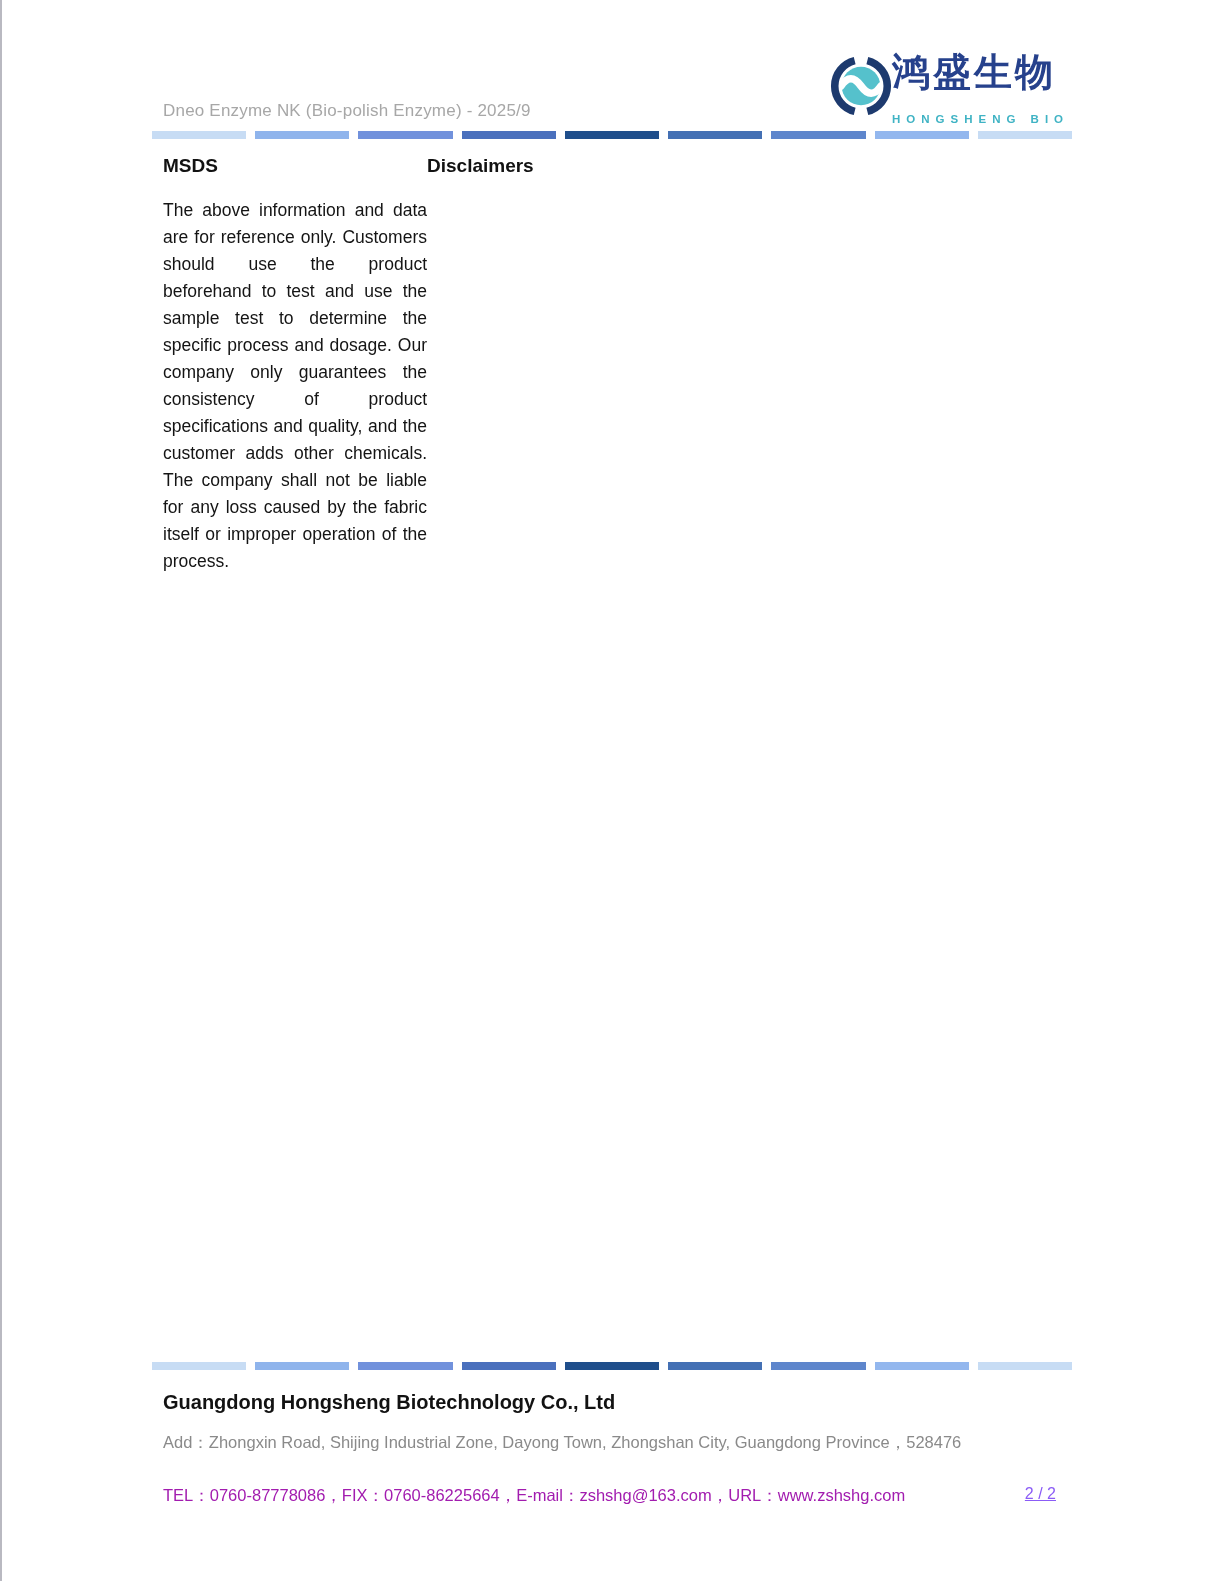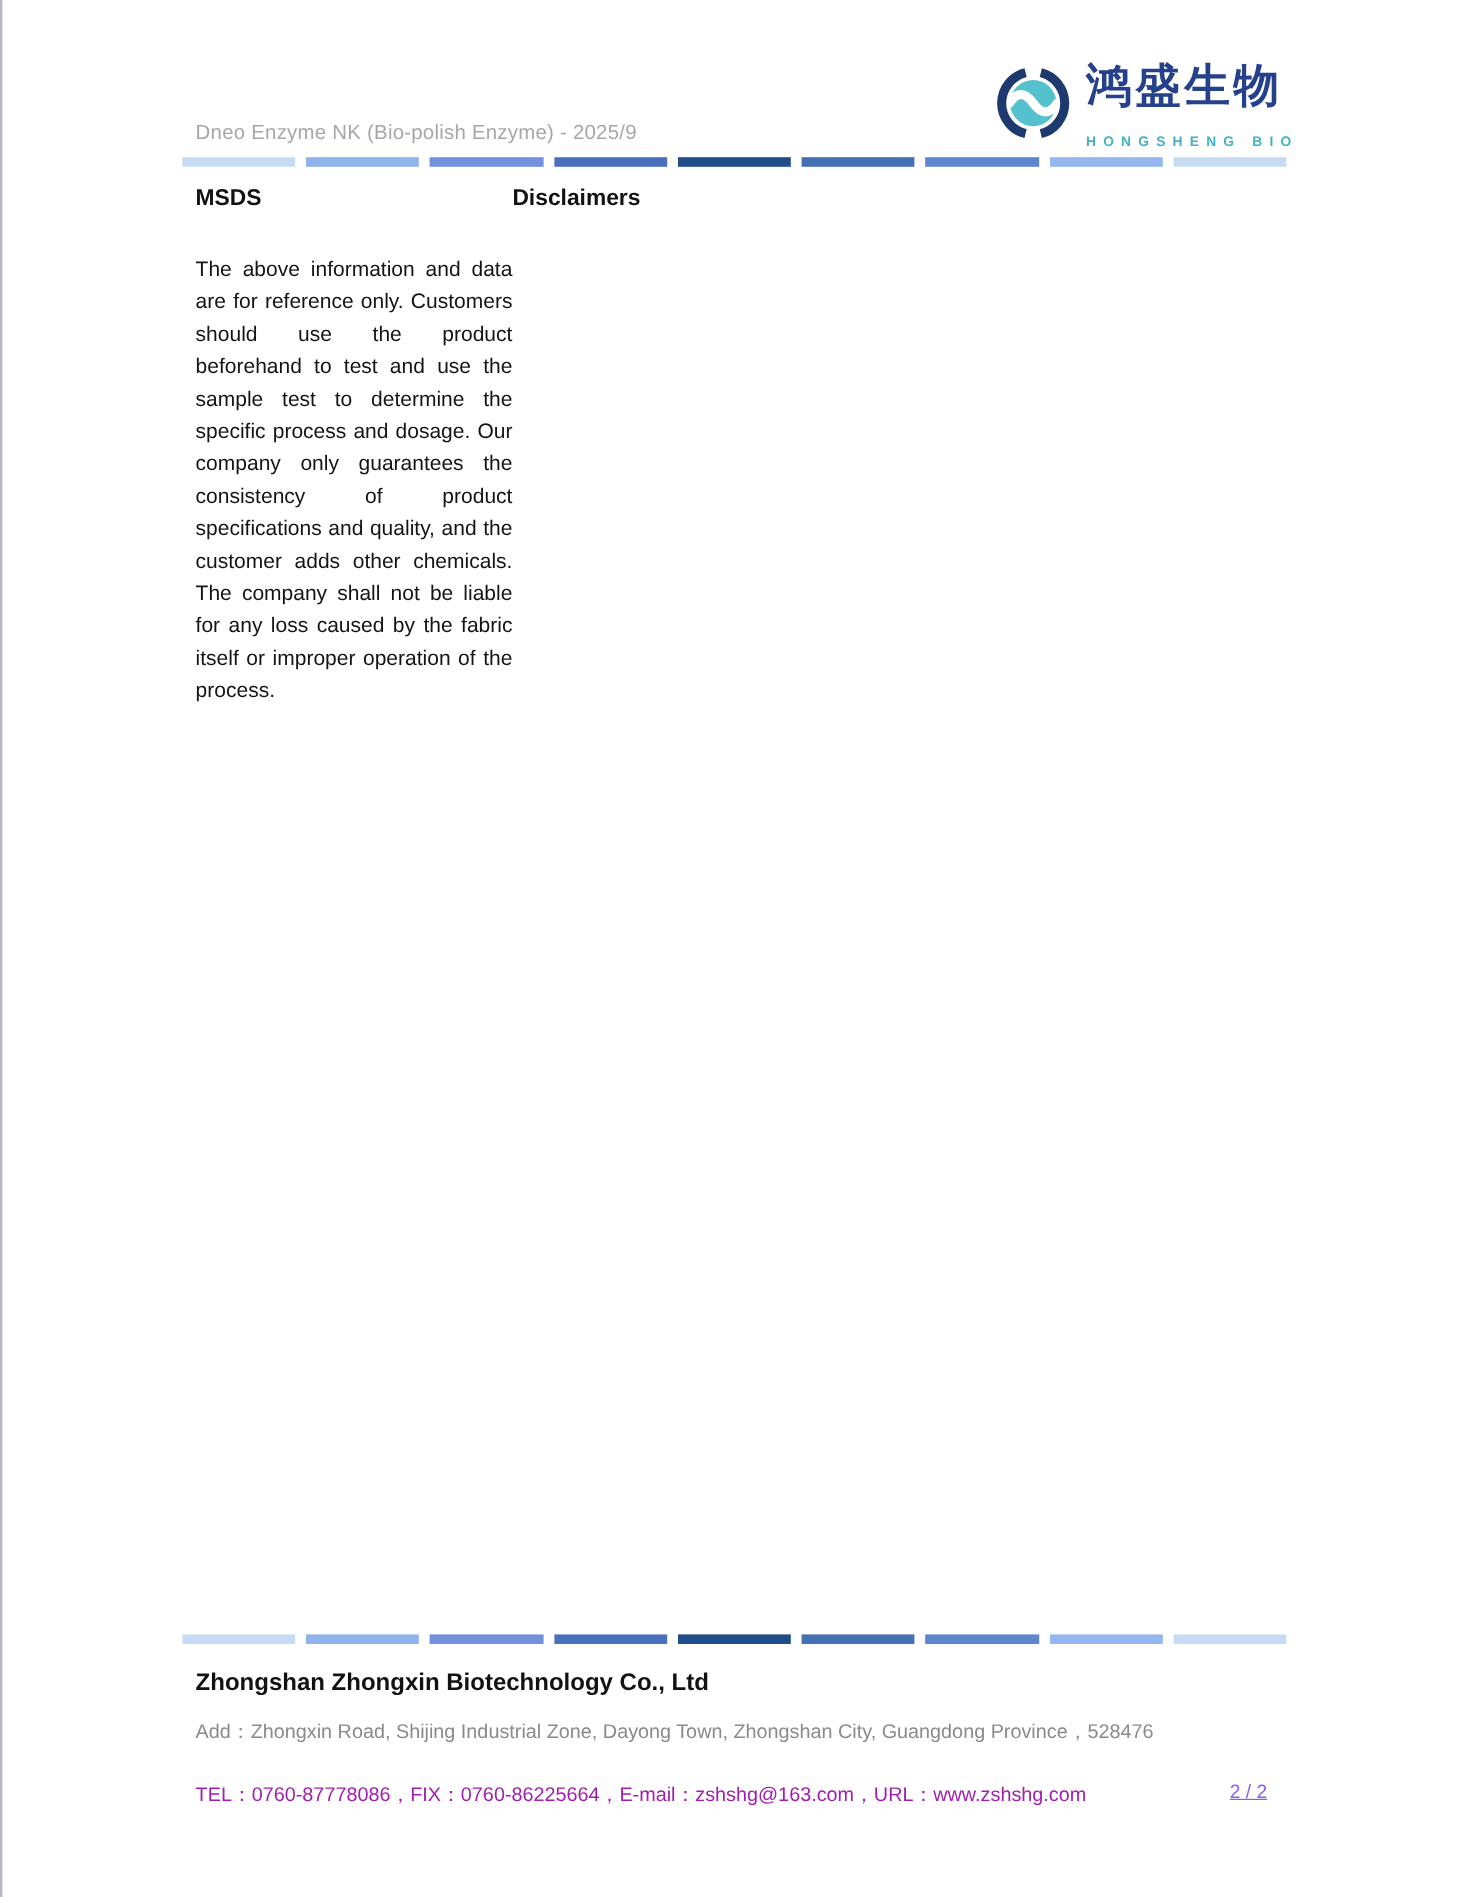--- a/index.html
+++ b/index.html
@@ -15,21 +15,21 @@
 
   
   .doc-header-title {
     position:absolute; left:161px; top:101px;
     font-size:17px; color:#a7a7a7; letter-spacing:0.2px;
     white-space:nowrap;
     text-align:right;
   }
   .logo {
     position:absolute; left:828px; top:52px;
-    display:flex; align-items:center; gap:13px;
+    display:flex; align-items:center; 
   }
   .logo-text { display:flex; flex-direction:column; }
   .logo-cn {
     font-size:38px; font-weight:700; line-height:1.1;
     letter-spacing:3px; white-space:nowrap;
   }
   .logo-en {
     font-size:11.5px; font-weight:700; letter-spacing:6px;
     margin-top:19px; white-space:nowrap;
   }
@@ -39,21 +39,21 @@
     position:absolute; left:150px; width:920px; height:8px;
     display:flex; gap:9px;
   }
   .divider span { flex:1; }
   .divider-header { top:131px; }
   .divider-footer { top:1362px; }
 
   
   .content {
     position:absolute; left:161px; top:152px; width:896px;
-    display:grid; grid-template-columns:264px 1fr; row-gap:32px;
+    display:grid; grid-template-columns:264px 1fr; row-gap:18px;
   }
   .section-label {
     font-size:19px; font-weight:700; color:#121212; line-height:27px;
   }
   .section-body {
     font-size:17.5px; color:#141414; line-height:27px;
     text-align:justify;
   }
 
   
@@ -120,18 +120,18 @@
       <span style="background: rgb(143, 180, 236);"></span>
       <span style="background: rgb(113, 145, 220);"></span>
       <span style="background: rgb(74, 112, 189);"></span>
       <span style="background: rgb(31, 78, 139);"></span>
       <span style="background: rgb(68, 112, 180);"></span>
       <span style="background: rgb(94, 134, 204);"></span>
       <span style="background: rgb(147, 183, 238);"></span>
       <span style="background: rgb(199, 220, 244);"></span>
     </div>
 
-  <div class="footer-company">Zhongshan Zhongxin Biotechnology Co., Ltd</div>
+  <div class="footer-company">Guangdong Hongsheng Biotechnology Co., Ltd</div>
   <div class="footer-address">Add：Zhongxin Road, Shijing Industrial Zone, Dayong Town, Zhongshan City, Guangdong Province，528476</div>
   <div class="footer-contacts">TEL：0760-87778086，FIX：0760-86225664，E-mail：zshshg@163.com，URL：www.zshshg.com</div>
   <div class="footer-pagenum">2 / 2</div>
 
 </div>
 
 </body></html>

